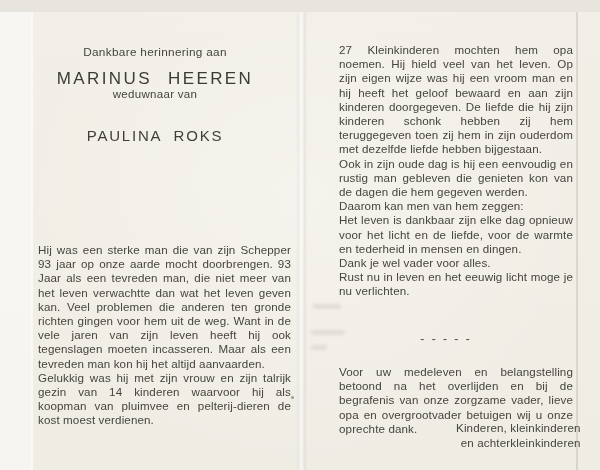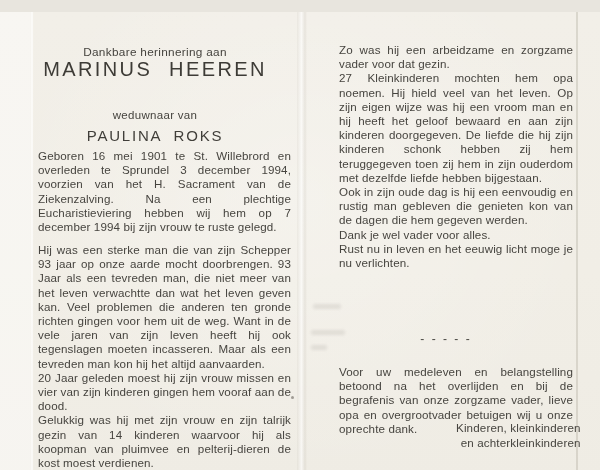--- a/index.html
+++ b/index.html
@@ -34,22 +34,22 @@
     border-radius: 2px;
   }
   .speck {
     position: absolute; left: 291px; top: 384px; width: 3px; height: 3px;
     background: rgba(92,88,80,0.55); border-radius: 50%;
   }
 
   
   .hdr { position: absolute; left: 38px; width: 234px; text-align: center; }
   .intro    { top: 33px;  font-size: 11.8px; letter-spacing: 0.3px; }
-  .name     { top: 46px;  font-size: 20px; letter-spacing: 2.4px; word-spacing: 9px; color: #3d3b36; }
-  .relation { top: 97px;  font-size: 11.5px; letter-spacing: 0.3px; }
+  .name     { top: 57px;  font-size: 17px; letter-spacing: 2.4px; word-spacing: 9px; color: #3d3b36; }
+  .relation { top: 76px;  font-size: 11.5px; letter-spacing: 0.3px; }
   .spouse   { top: 115px; font-size: 15px; letter-spacing: 1.8px; word-spacing: 6px; color: #403e39; }
 
   .body-text { font-size: 11.6px; line-height: 14.2px; letter-spacing: 0.12px; text-align: justify; }
   .body-text p { margin: 0; }
 
   .lp1    { position: absolute; left: 38px;  top: 137px; width: 253px; }
   .lprest { position: absolute; left: 38px;  top: 231px; width: 253px; }
   .rcol   { position: absolute; left: 339px; top: 31px;  width: 234px; }
 
   .divider {
@@ -74,34 +74,31 @@
   <div class="ghost" style="left:313px; top:292px; width:28px; height:5px;"></div>
   <div class="ghost" style="left:311px; top:318px; width:34px; height:5px;"></div>
   <div class="ghost" style="left:311px; top:333px; width:16px; height:5px;"></div>
   <div class="speck"></div>
 
   <div class="hdr intro">Dankbare herinnering aan</div>
   <div class="hdr name">MARINUS HEEREN</div>
   <div class="hdr relation">weduwnaar van</div>
   <div class="hdr spouse">PAULINA ROKS</div>
 
-  <div class="lp1 body-text">
-    <p>Geboren 16 mei 1901 te St. Willebrord en overleden te Sprundel 3 december 1994, voorzien van het H. Sacrament van de Ziekenzalving. Na een plechtige Eucharistieviering hebben wij hem op 7 december 1994 bij zijn vrouw te ruste gelegd.</p>
-  </div>
 
   <div class="lprest body-text">
     <p>Hij was een sterke man die van zijn Schepper 93 jaar op onze aarde mocht doorbrengen. 93 Jaar als een tevreden man, die niet meer van het leven verwachtte dan wat het leven geven kan. Veel problemen die anderen ten gronde richten gingen voor hem uit de weg. Want in de vele jaren van zijn leven heeft hij ook tegenslagen moeten incasseren. Maar als een tevreden man kon hij het altijd aanvaarden.</p>
-    <p>20 Jaar geleden moest hij zijn vrouw missen en vier van zijn kinderen gingen hem vooraf aan de dood.</p>
     <p>Gelukkig was hij met zijn vrouw en zijn talrijk gezin van 14 kinderen waarvoor hij als koopman van pluimvee en pelterij-dieren de kost moest verdienen.</p>
   </div>
 
   <div class="rcol body-text">
-    <p>Zo was hij een arbeidzame en zorgzame vader voor dat gezin.</p>
     <p>27 Kleinkinderen mochten hem opa noemen. Hij hield veel van het leven. Op zijn eigen wijze was hij een vroom man en hij heeft het geloof bewaard en aan zijn kinderen doorgegeven. De liefde die hij zijn kinderen schonk hebben zij hem teruggegeven toen zij hem in zijn ouderdom met dezelfde liefde hebben bijgestaan.</p>
     <p>Ook in zijn oude dag is hij een eenvoudig en rustig man gebleven die genieten kon van de dagen die hem gegeven werden.</p>
+    <p>Daarom kan men van hem zeggen:</p>
+    <p>Het leven is dankbaar zijn elke dag opnieuw voor het licht en de liefde, voor de warmte en tederheid in mensen en dingen.</p>
     <p>Dank je wel vader voor alles.</p>
     <p>Rust nu in leven en het eeuwig licht moge je nu verlichten.</p>
   </div>
 
   <div class="divider">- - - - -</div>
 
   <div class="closing body-text">
     <p>Voor uw medeleven en belangstelling betoond na het overlijden en bij de begrafenis van onze zorgzame vader, lieve opa en overgrootvader betuigen wij u onze oprechte dank.</p>
   </div>
 

